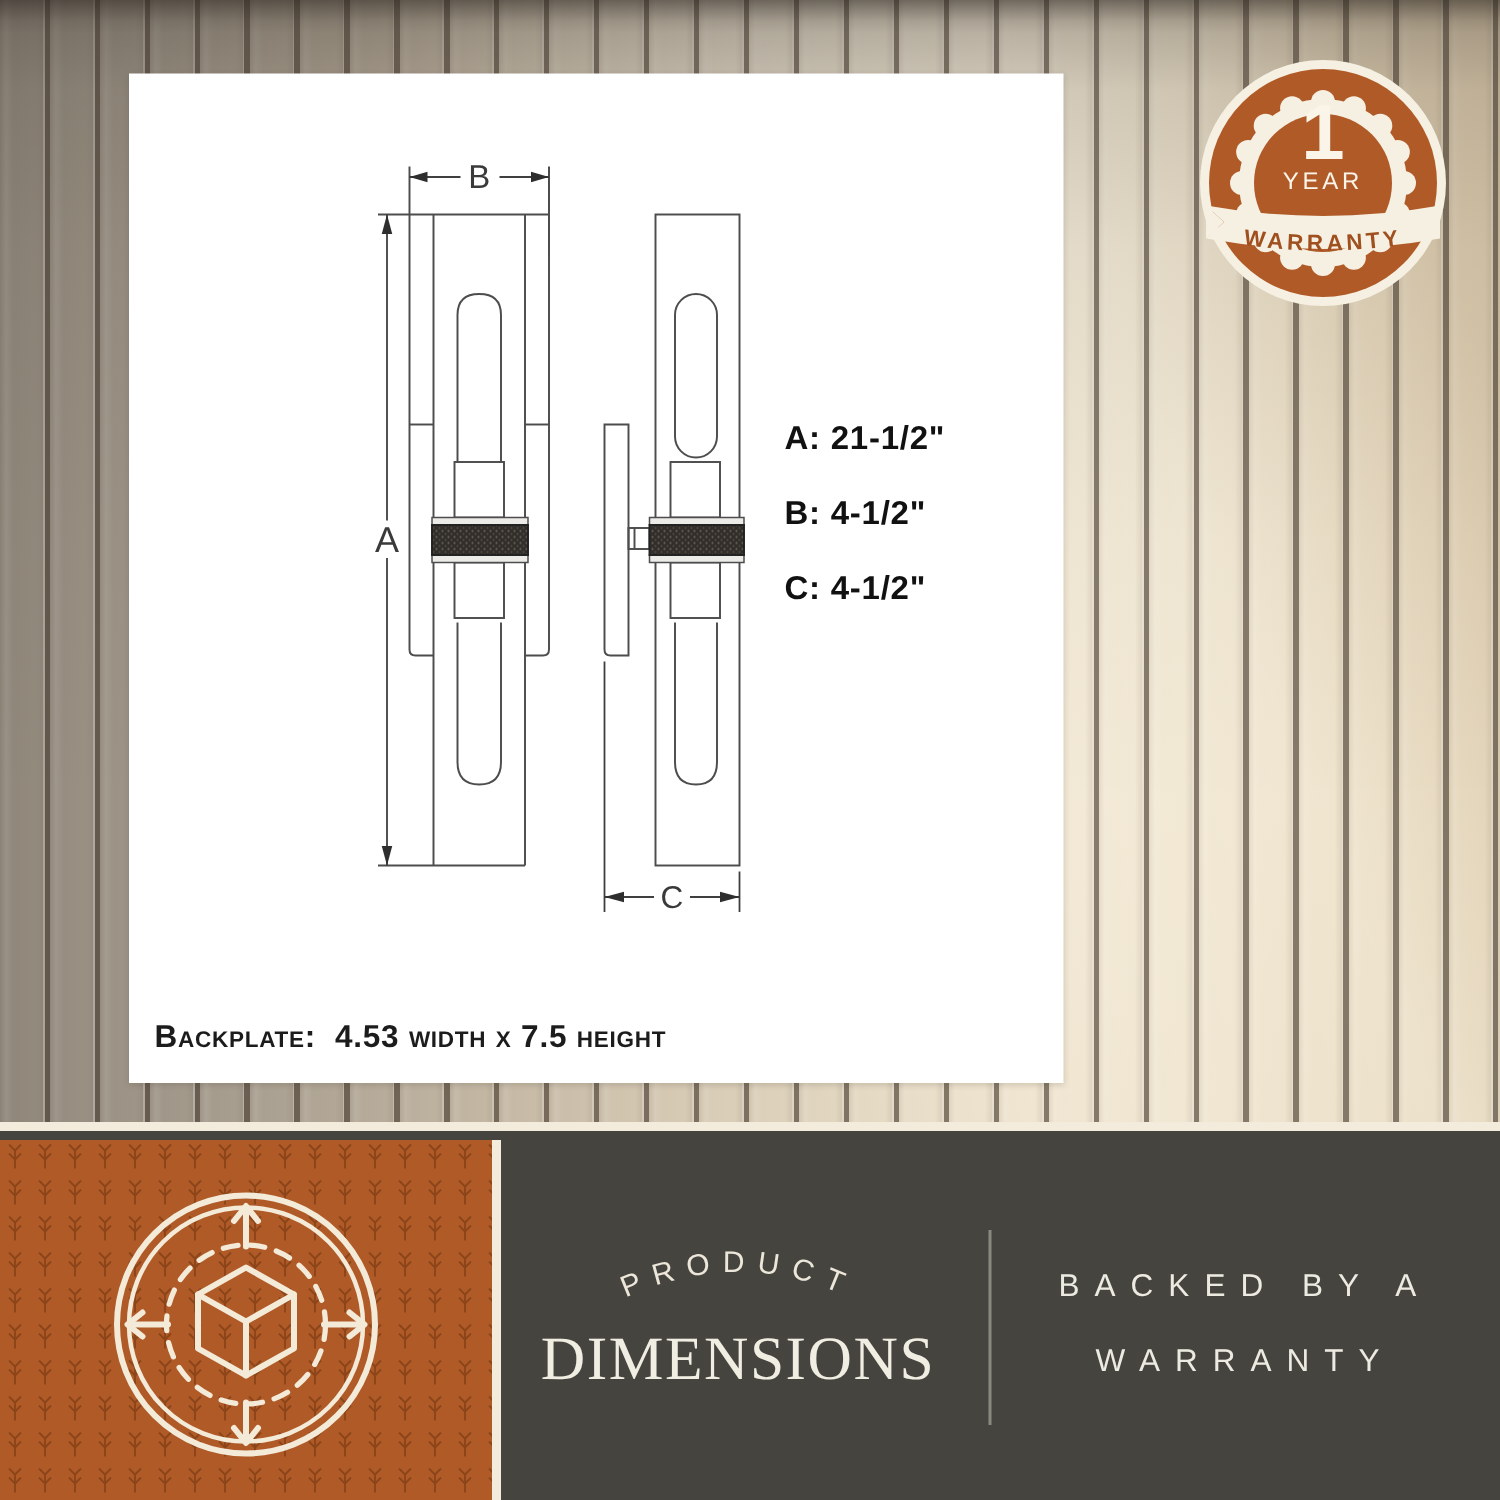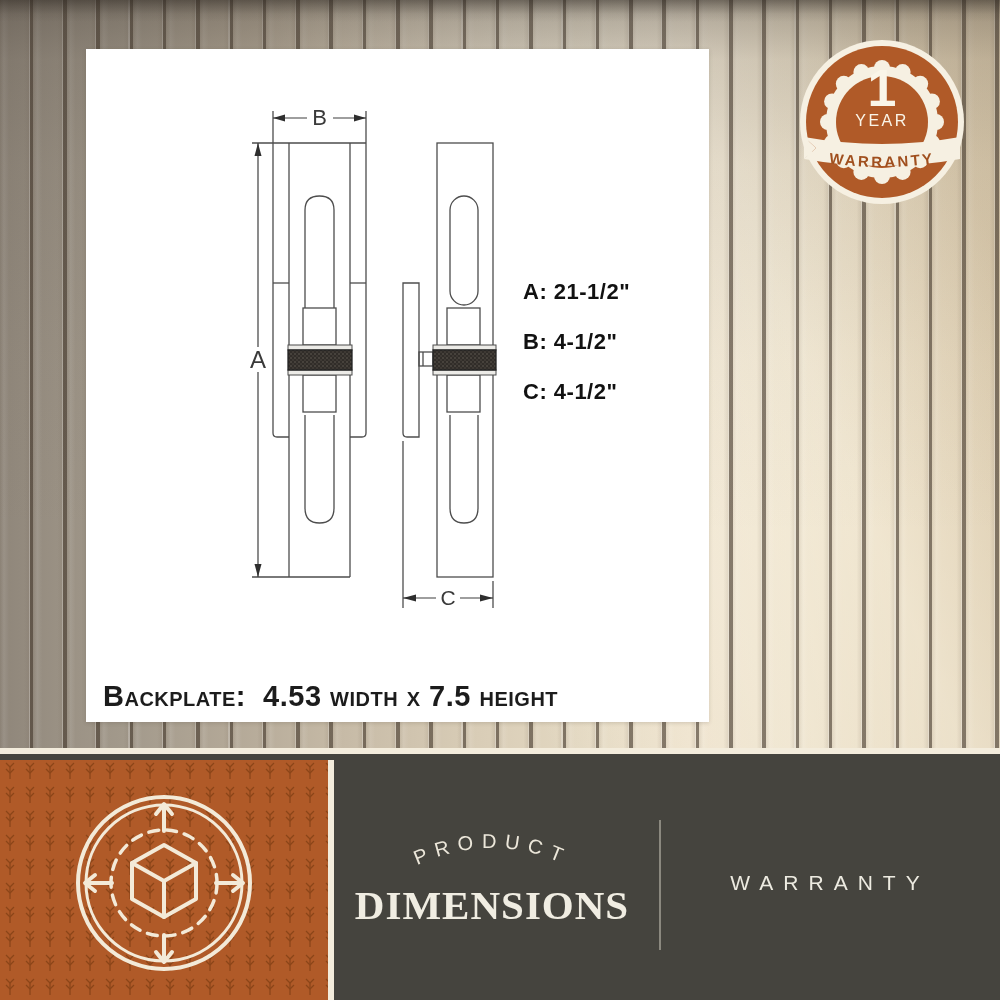--- a/index.html
+++ b/index.html
@@ -16,35 +16,35 @@
       linear-gradient(68deg, rgba(255,255,255,0) 42%, rgba(255,252,242,.34) 60%, rgba(255,250,236,.5) 74%, rgba(250,240,220,.18) 92%),
       linear-gradient(90deg, #8f867a 0%, #9a9184 6%, #a39a8c 13%, #b3a897 23%, #c6baa6 34%, #d8ccb6 47%, #e4d9c2 59%, #ecdfc8 69%, #e9dcc2 79%, #e0d0b2 89%, #d5c3a3 100%);}
 
   
   .card{position:absolute;left:86px;top:49px;width:623px;height:673px;background:#ffffff;
         box-shadow:0 1px 4px rgba(60,50,40,.18);}
   .card svg{position:absolute;left:0;top:0;}
   .dim-label{position:absolute;left:437px;height:26px;font-size:22px;font-weight:700;
              color:#111;letter-spacing:.5px;white-space:pre;}
   .dim-a{top:230px;} .dim-b{top:280px;} .dim-c{top:330px;}
-  .backplate-note{position:absolute;left:17px;top:631px;font-size:29px;font-weight:600;
+  .backplate-note{position:absolute;left:17px;top:631px;font-size:21px;font-weight:600;
                   color:#1c1c1c;font-variant:small-caps;letter-spacing:.5px;white-space:pre;}
 
   
   .badge{position:absolute;left:798px;top:40px;width:168px;height:168px;}
 
   
   .footer{position:absolute;left:0;top:748px;width:1000px;height:252px;background:#45443e;
           border-top:6px solid #f3ecdc;box-sizing:border-box;}
   .dimbox{position:absolute;left:0;top:6px;width:328px;height:246px;}
   .footer-sep{position:absolute;left:328px;top:6px;width:6px;height:246px;background:#f3ecdc;}
   .product-block{position:absolute;left:342px;top:6px;width:300px;height:246px;}
   .product-arc{position:absolute;left:0;top:38px;width:300px;height:96px;}
   .dimensions-title{position:absolute;left:0;top:121px;width:300px;text-align:center;
-     font-family:"Liberation Serif",serif;font-weight:700;font-size:41px;letter-spacing:1px;
+     font-family:"Liberation Serif",serif;font-weight:400;font-size:41px;letter-spacing:1px;
      color:#f0ede2;}
   .vert-divider{position:absolute;left:659px;top:66px;width:2px;height:130px;background:#8b897f;}
   .warranty-block{position:absolute;left:680px;top:6px;width:300px;height:246px;
      display:flex;flex-direction:column;align-items:center;justify-content:center;gap:26px;
      color:#edebe1;}
   .wline{font-size:21px;letter-spacing:10px;white-space:nowrap;}
   .wline .big-num{font-size:33px;letter-spacing:10px;vertical-align:-3px;}
 </style>
 </head>
 <body>
@@ -225,15 +225,16 @@
       <text font-size="20" letter-spacing="8" fill="#ece7da" font-family="Liberation Sans, sans-serif">
         <textPath href="#arcp" startOffset="50%" text-anchor="middle">PRODUCT</textPath>
       </text>
     </svg>
     <div class="dimensions-title">DIMENSIONS</div>
   </div>
 
   <div class="vert-divider"></div>
 
   <div class="warranty-block">
+    <div class="wline">BACKED BY A</div>
     <div class="wline">WARRANTY</div>
   </div>
 </div>
 
 </body></html>

